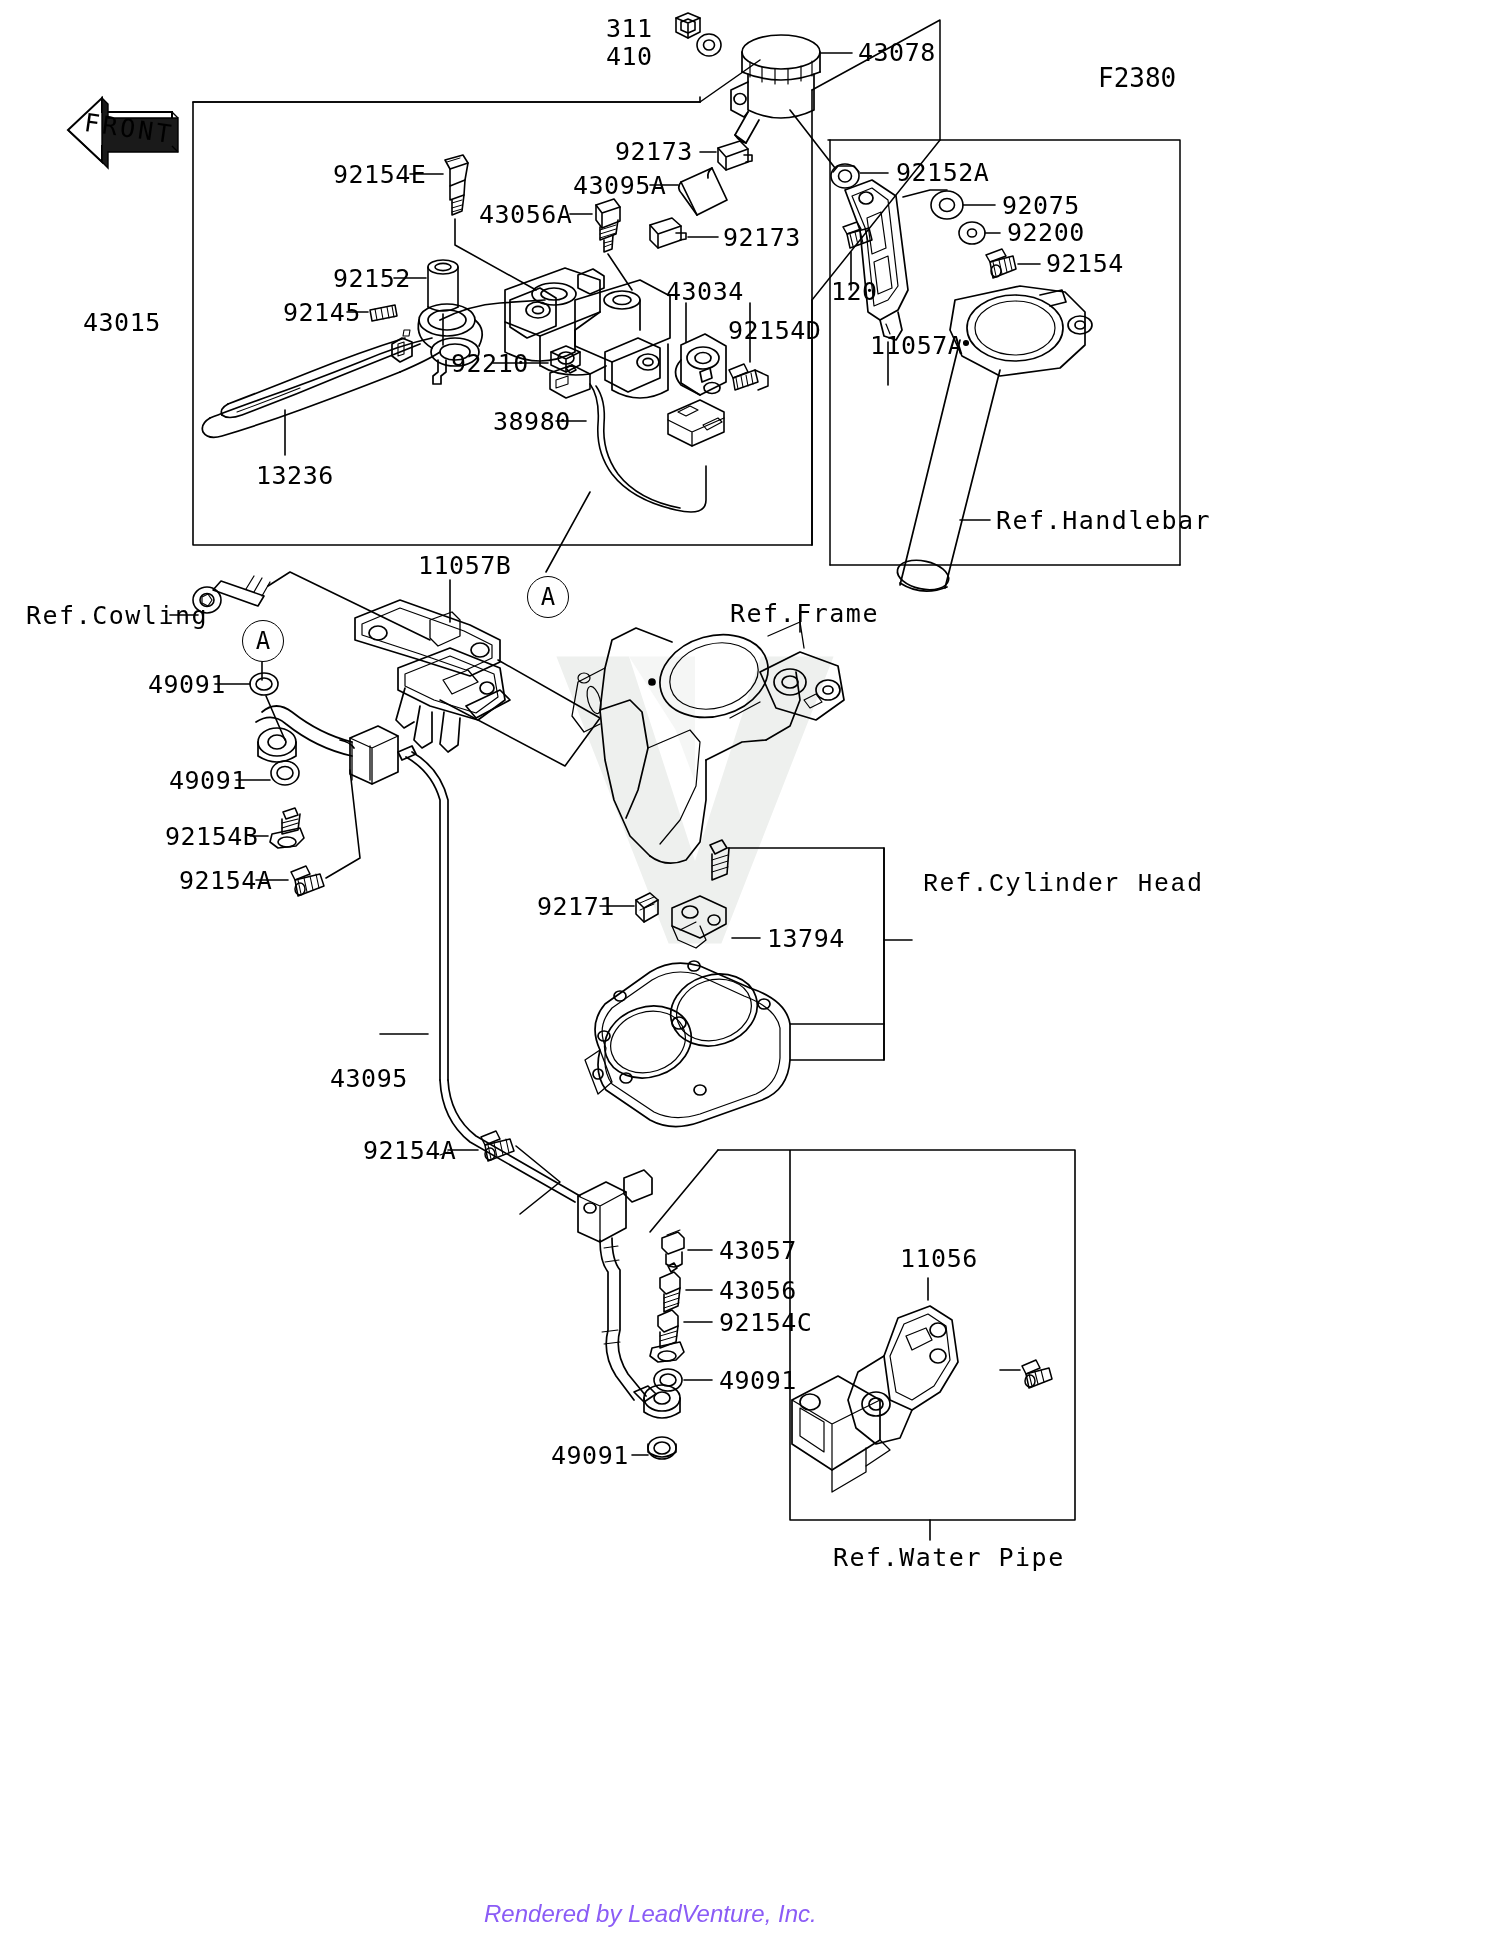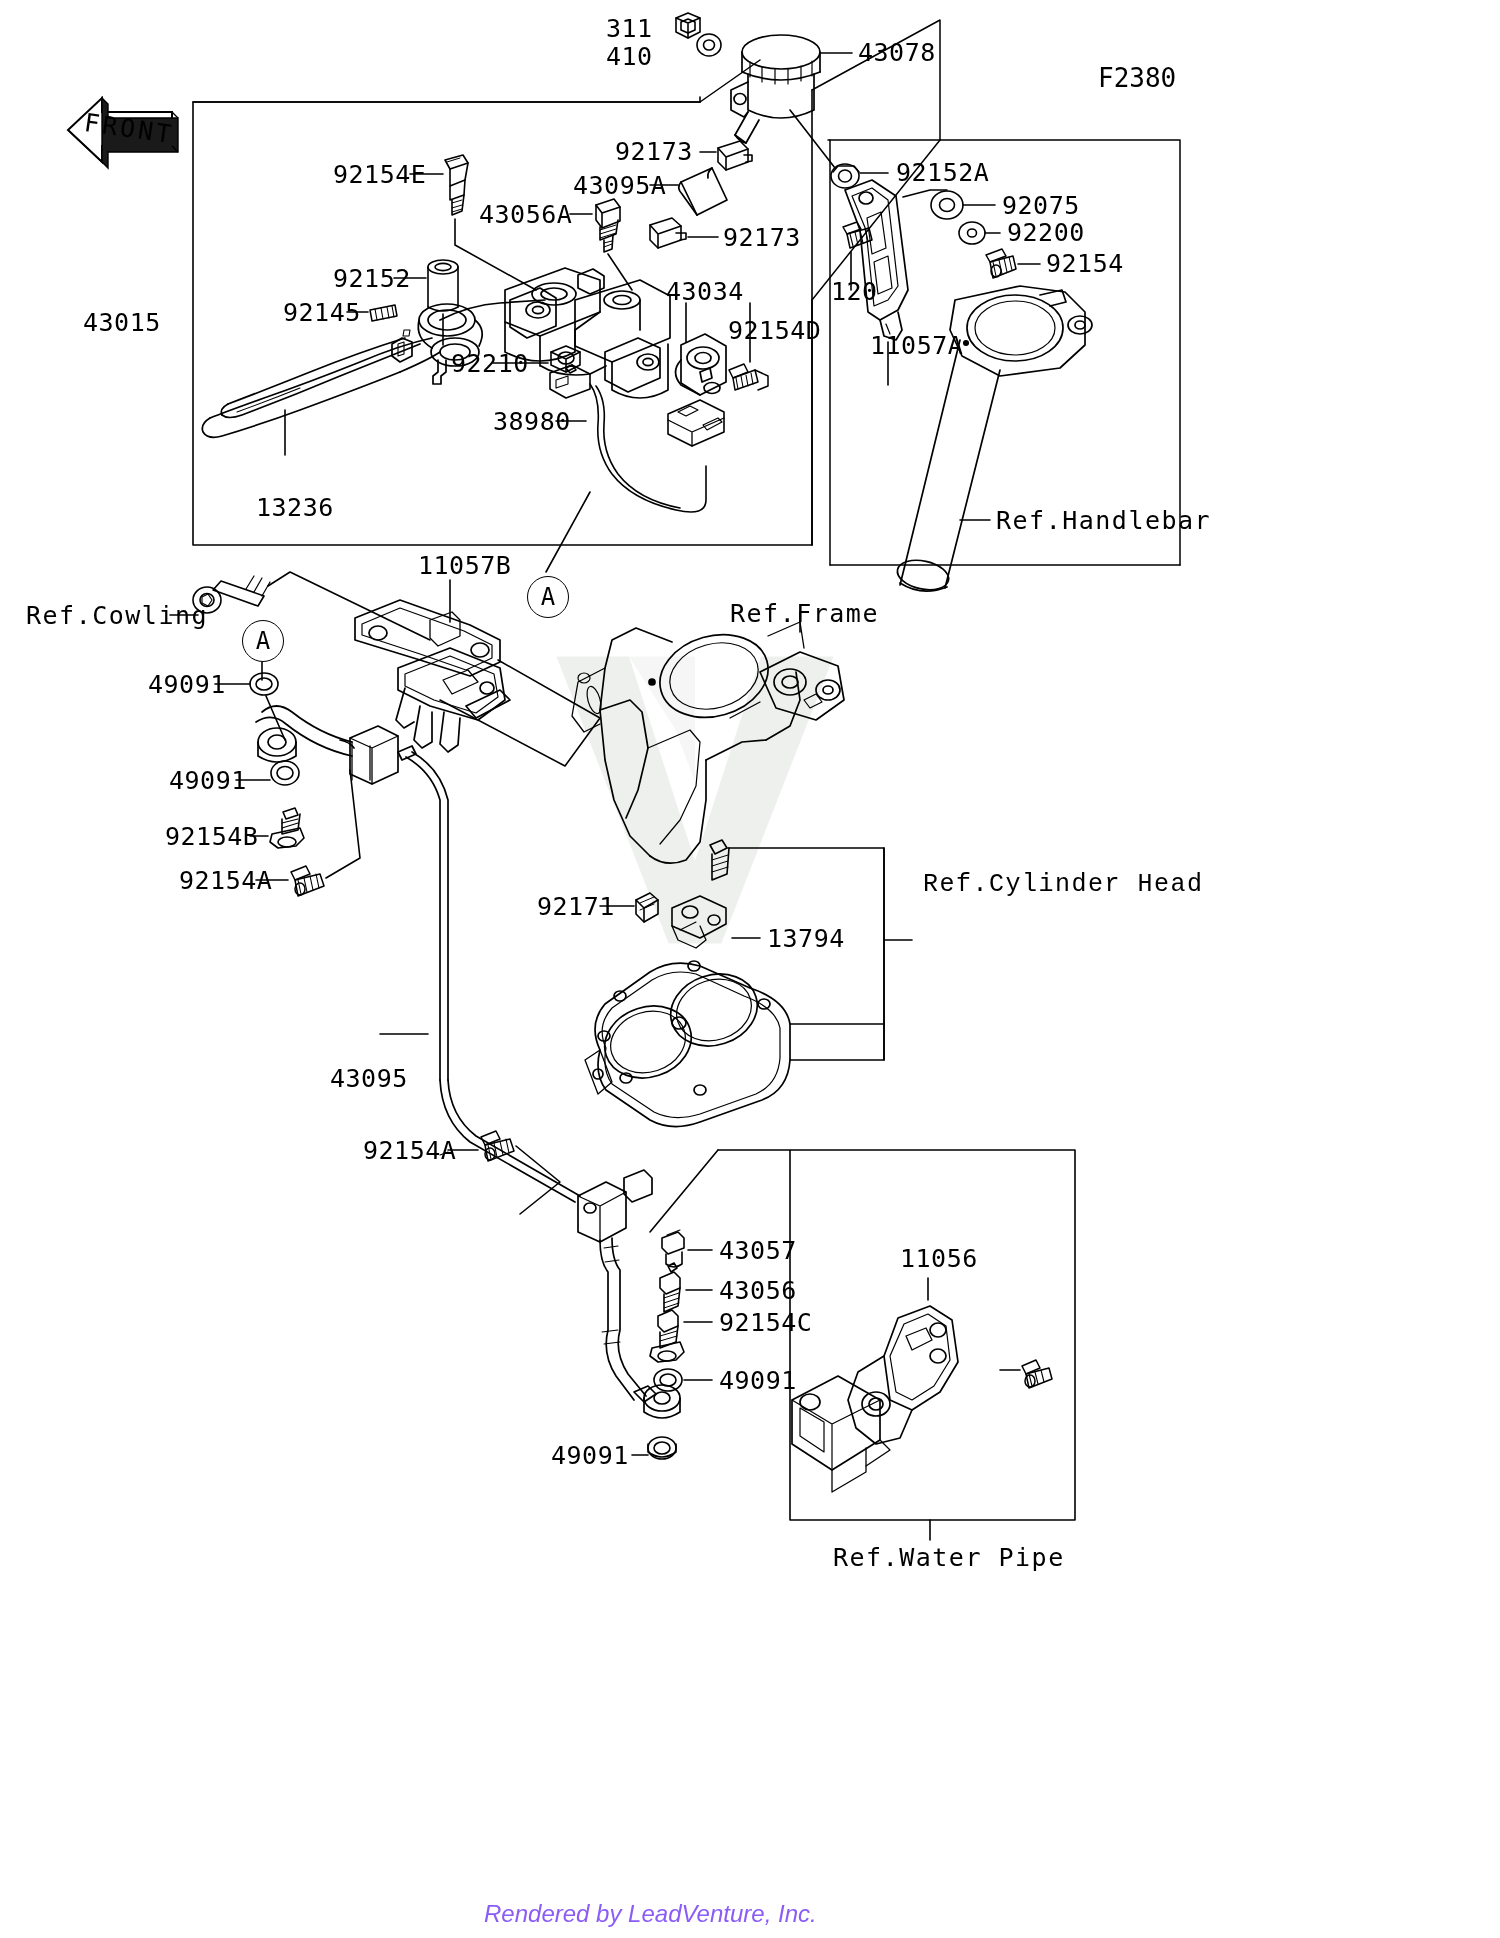--- a/index.html
+++ b/index.html
@@ -626,21 +626,21 @@
   <div class="lbl code" style="left:333px;top:266px;">92152</div>
   <div class="lbl code" style="left:283px;top:300px;">92145</div>
   <div class="lbl code" style="left:666px;top:279px;">43034</div>
   <div class="lbl code" style="left:728px;top:318px;">92154D</div>
   <div class="lbl code" style="left:831px;top:279px;">120</div>
   <div class="lbl code" style="left:870px;top:333px;">11057A</div>
 
   <div class="lbl code" style="left:83px;top:310px;">43015</div>
   <div class="lbl code" style="left:451px;top:351px;">92210</div>
   <div class="lbl code" style="left:493px;top:409px;">38980</div>
-  <div class="lbl code" style="left:256px;top:463px;margin-top:32px;">13236</div>
+  <div class="lbl code" style="left:256px;top:463px;">13236</div>
 
   <div class="lbl ref" style="left:996px;top:508px;">Ref.Handlebar</div>
 
   <div class="lbl code" style="left:418px;top:553px;">11057B</div>
   <div class="lbl ref" style="left:26px;top:603px;">Ref.Cowling</div>
   <div class="lbl ref" style="left:730px;top:601px;">Ref.Frame</div>
 
   <div class="lbl code" style="left:148px;top:672px;">49091</div>
   <div class="lbl code" style="left:169px;top:768px;">49091</div>
   <div class="lbl code" style="left:165px;top:824px;">92154B</div>

